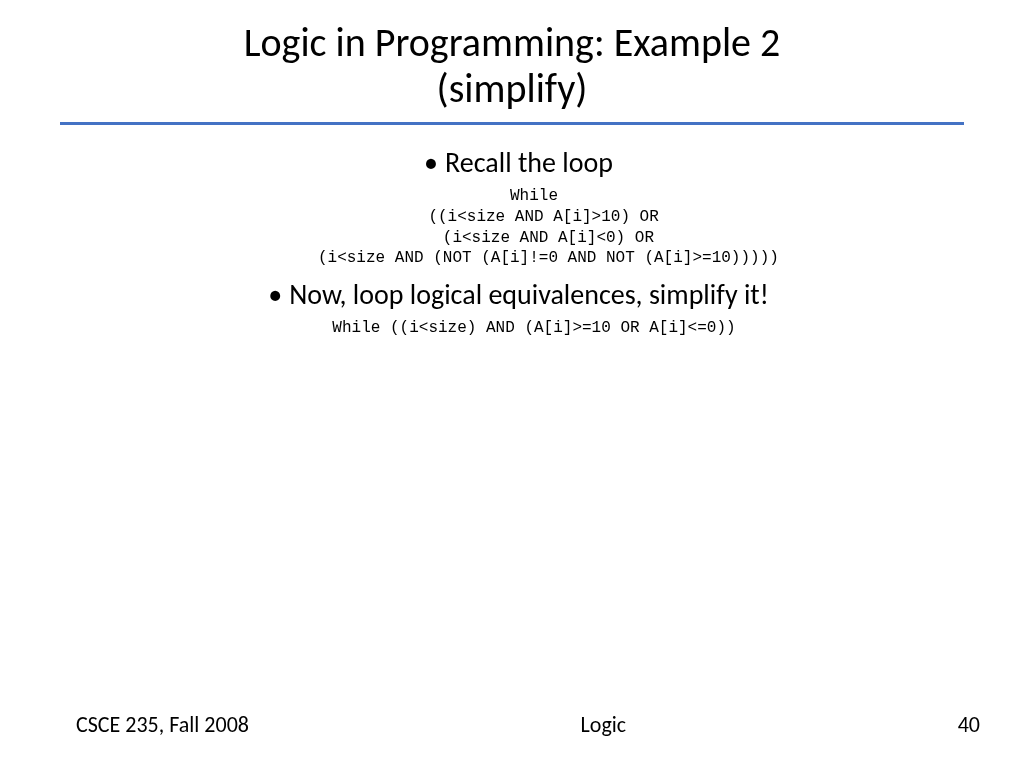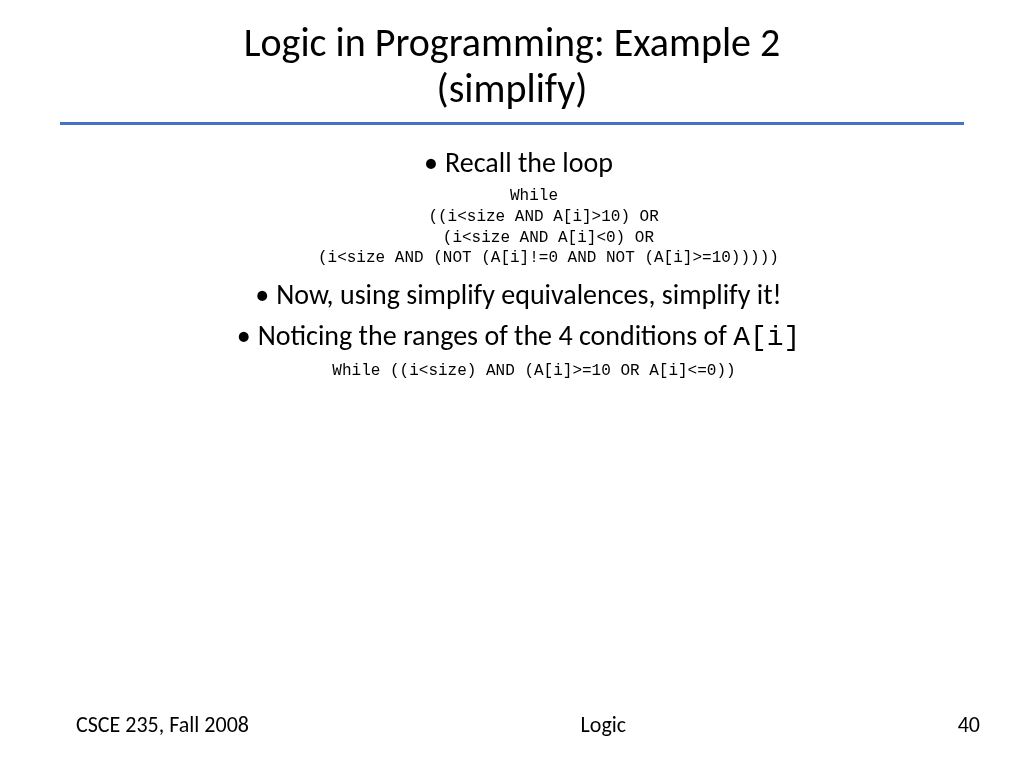--- a/index.html
+++ b/index.html
@@ -24,24 +24,23 @@
   </h1>
   <hr class="rule">
 
   <ul class="content">
     <li>Recall the loop</li>
     <div class="code-block">While
   ((i&lt;size AND A[i]&gt;10) OR
    (i&lt;size AND A[i]&lt;0) OR
    (i&lt;size AND (NOT (A[i]!=0 AND NOT (A[i]&gt;=10)))))</div>
 
-    <li>Now, using simplify equivalences, simplify it!</li>
+    <li>Now, loop logical equivalences, simplify it!</li>
 
 
-    <li><span>Noticing the ranges of the 4 conditions of </span><span class="code-inline">A[i]</span></li>
     <div class="code-block">While ((i&lt;size) AND (A[i]&gt;=10 OR A[i]&lt;=0))</div>
   </ul>
 
   <div class="footer">
     <span>CSCE 235, Fall 2008</span>
     <span>Logic</span>
     <span>40</span>
   </div>
 </div>
 

